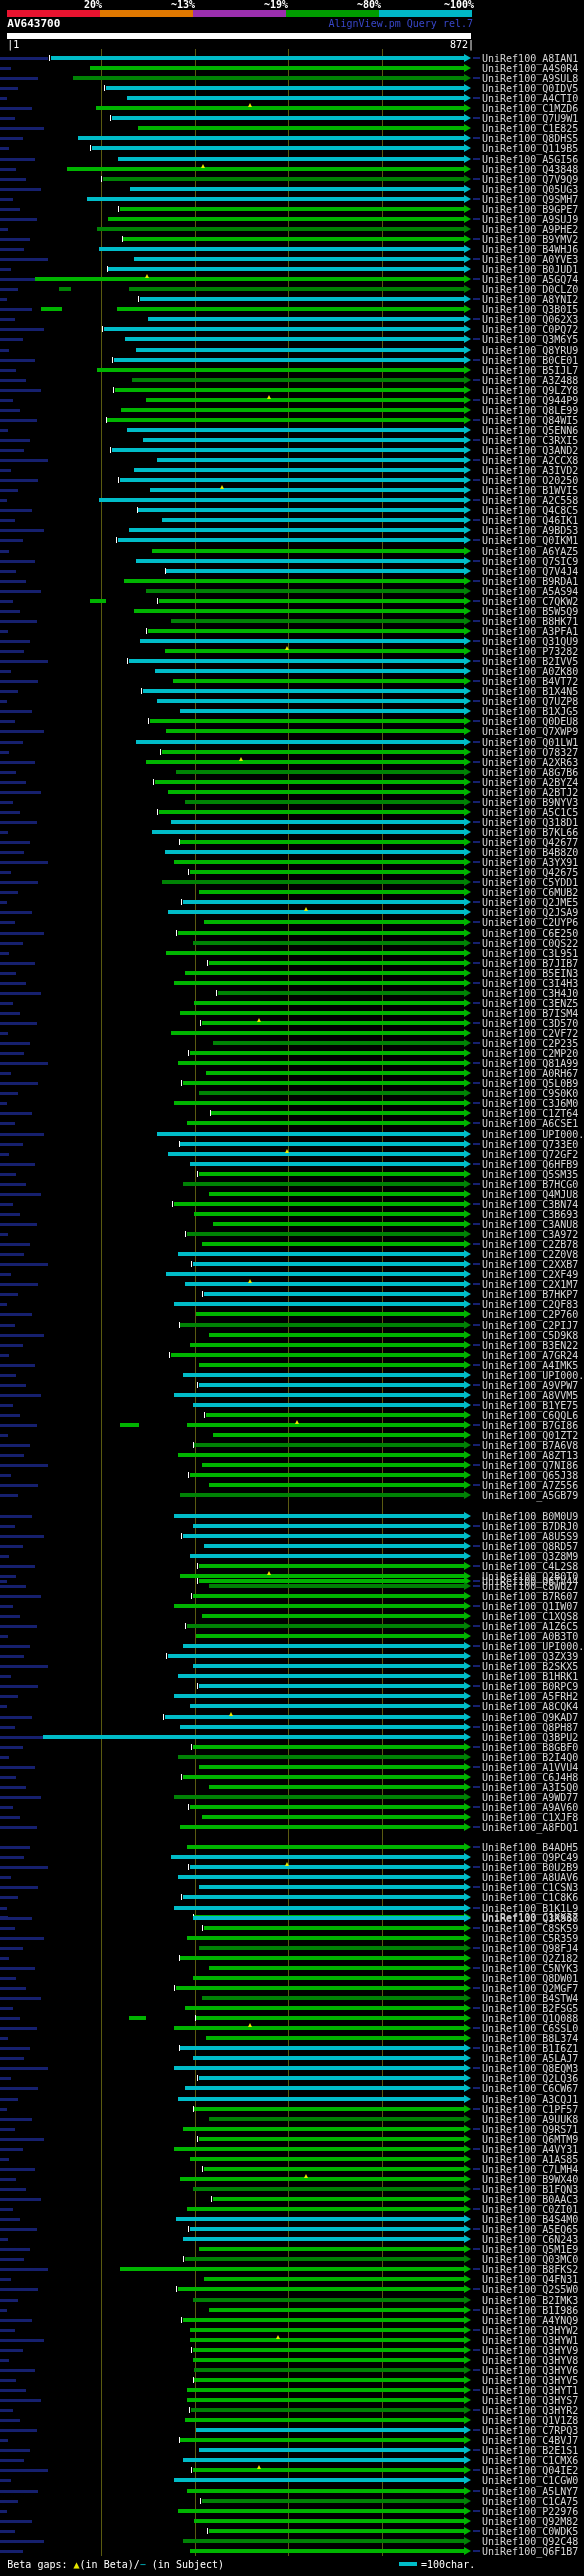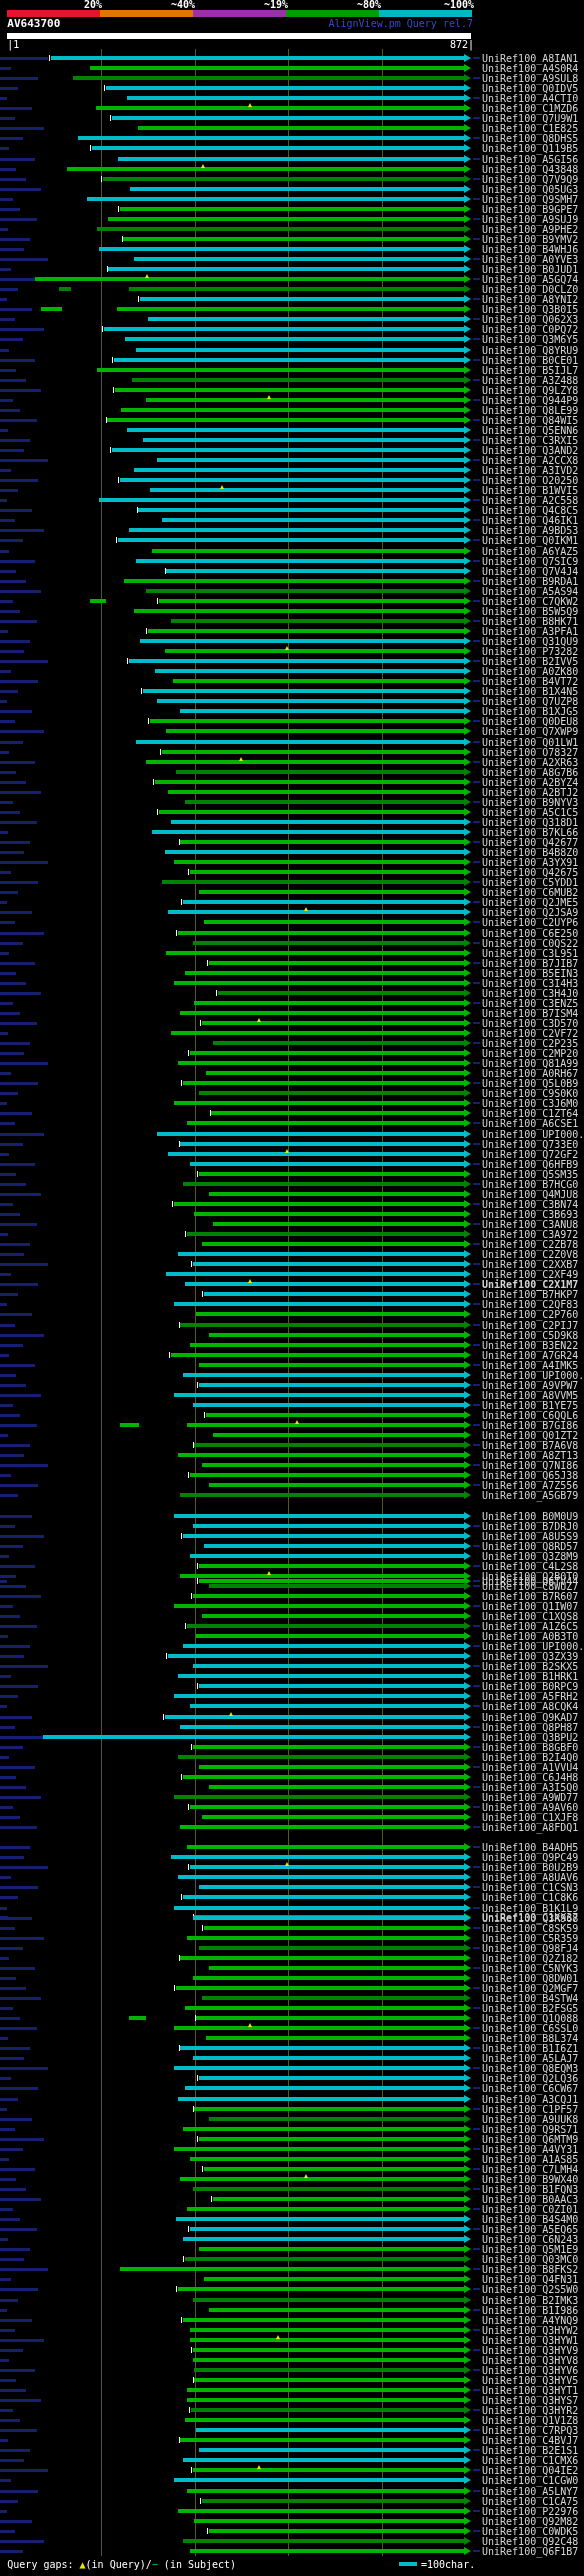--- a/index.html
+++ b/index.html
@@ -30,21 +30,21 @@
   #scaledash{position:absolute;left:399px;top:2562px;width:18.3px;height:3.7px;background:#00bcc8;}
   #scalenote{position:absolute;left:421px;top:2559px;font-size:10px;line-height:11px;color:#fff;}
 </style>
 </head>
 <body>
 
 <div id="screen">
 
   <div id="pctlabels">
       <div class="pctlabel" style="left: 56px;">20%</div>
-      <div class="pctlabel" style="left: 149px;">~40%</div>
+      <div class="pctlabel" style="left: 149px;">~13%</div>
       <div class="pctlabel" style="left: 242px;">~19%</div>
       <div class="pctlabel" style="left: 335px;">~80%</div>
       <div class="pctlabel" style="left: 428px;">~100%</div>
     </div>
   <div id="scalebar">
       <div class="seg" style="left: 7.3px; width: 93px; background: rgb(232, 19, 47);"></div>
       <div class="seg" style="left: 100px; width: 93px; background: rgb(224, 120, 0);"></div>
       <div class="seg" style="left: 193px; width: 93px; background: rgb(155, 47, 174);"></div>
       <div class="seg" style="left: 286px; width: 93px; background: rgb(0, 156, 0);"></div>
       <div class="seg" style="left: 379px; width: 93px; background: rgb(0, 183, 200);"></div>
@@ -905,21 +905,21 @@
         <div class="tk" style="left: 191px;"></div>
         <div class="st"></div>
         <div class="lb">UniRef100_C2XXB7</div>
       </div>
       <div class="r" style="top: 1269px;">
         <div class="ld" style="width: 11px;"></div>
         <div class="b" style="left: 166px; width: 298px; background: rgb(0, 188, 200);"></div>
         <div class="ar" style="border-left-color: rgb(0, 188, 200);"></div>
         <div class="lb">UniRef100_C2XF49</div>
       </div>
-      <div class="r" style="top: 1279px; font-weight: bold;">
+      <div class="r" style="top: 1279px;">
         <div class="ld" style="width: 38px;"></div>
         <div class="b" style="left: 185px; width: 279px; background: rgb(0, 188, 200);"></div>
         <div class="ar" style="border-left-color: rgb(0, 188, 200);"></div>
         <div class="tr" style="left: 248px;"></div>
         <div class="st"></div>
         <div class="lb">UniRef100_C2X1M7</div>
       </div>
       <div class="r" style="top: 1289px;">
         <div class="ld" style="width: 18.3px;"></div>
         <div class="b" style="left: 204px; width: 260px; background: rgb(0, 188, 200);"></div>
@@ -1786,18 +1786,18 @@
       </div>
       <div class="r" style="top: 2546px;">
         <div class="ld" style="width: 23px;"></div>
         <div class="b" style="left: 190px; width: 274px; background: rgb(0, 180, 0);"></div>
         <div class="ar" style="border-left-color: rgb(0, 180, 0);"></div>
         <div class="st"></div>
         <div class="lb">UniRef100_Q6F1B7</div>
       </div>
     </div>
 
-  <div id="footer"><span>Query gaps: </span><span class="y">▲</span><span>(in Query)/</span><span class="cy">−</span><span> (in Subject)</span></div>
+  <div id="footer"><span>Beta gaps: </span><span class="y">▲</span><span>(in Beta)/</span><span class="cy">−</span><span> (in Subject)</span></div>
   <div id="scaledash"></div>
   <div id="scalenote">=100char.</div>
 
 </div>
 
 
 </body></html>

